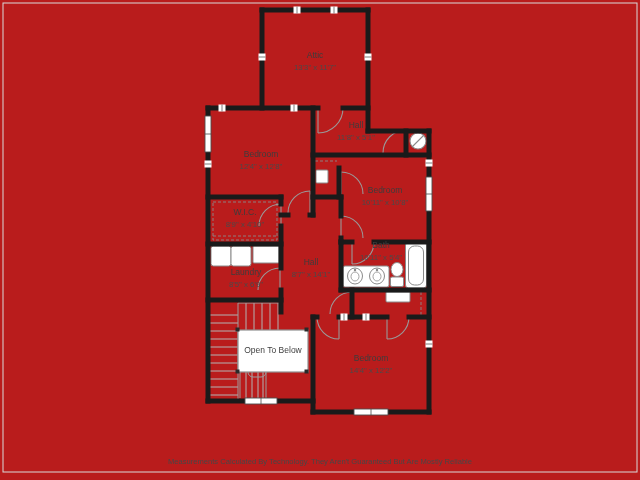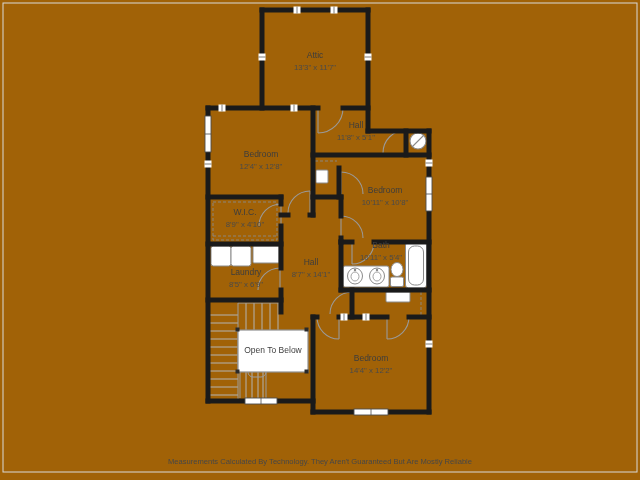--- a/index.html
+++ b/index.html
@@ -1,16 +1,16 @@
 <!DOCTYPE html>
 <html><head>
 <meta charset="utf-8">
 <style>
   html,body{margin:0;padding:0;background:#ffffff;}
-  .page{width:640px;height:480px;position:relative;background:#a16207;overflow:hidden;
+  .page{width:640px;height:480px;position:relative;background:#b91c1c;overflow:hidden;
         font-family:"Liberation Sans","DejaVu Sans",sans-serif;}
   svg{display:block;}
   text{font-family:"Liberation Sans","DejaVu Sans",sans-serif;}
   .room-name{font-size:8.5px;fill:#3d3d3d;}
   .room-dims{font-size:7.8px;fill:#4a4a4a;}
   .disclaimer{font-size:7.6px;fill:#474747;}
 </style>
 </head>
 <body>
 

